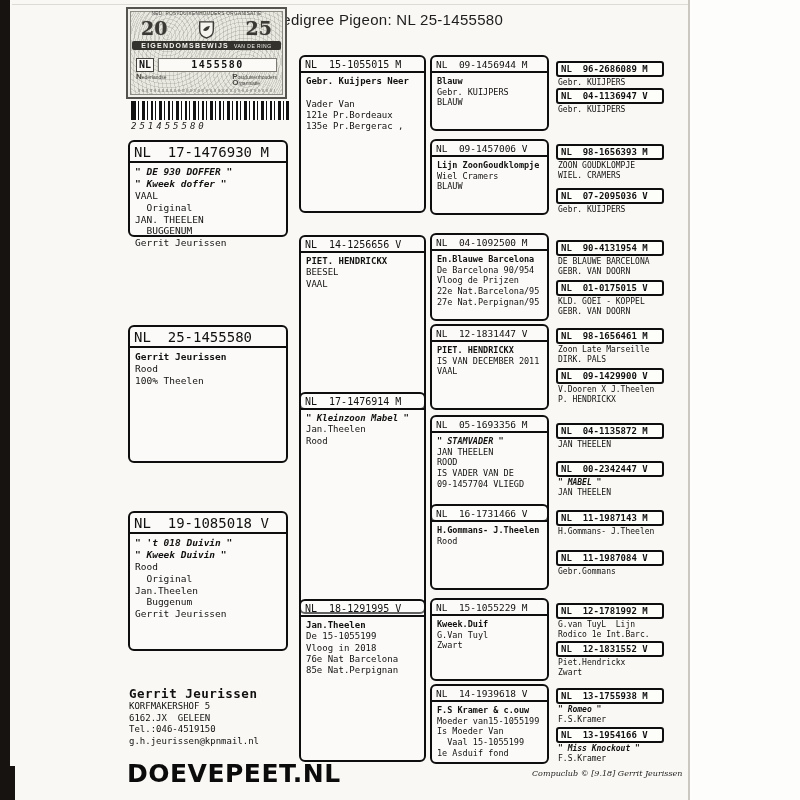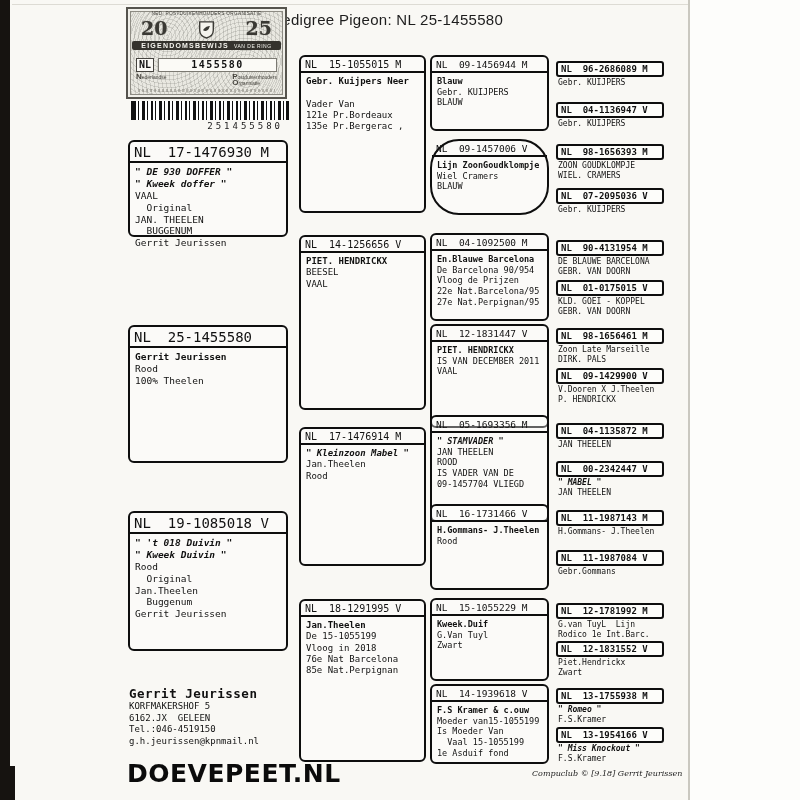--- a/index.html
+++ b/index.html
@@ -46,21 +46,21 @@
   .microline{margin:3px 6px 0;height:3px;opacity:.55;
     background:repeating-linear-gradient(90deg,#8a887f 0 2px,transparent 2px 4px);}
 
   
   .barcode{position:absolute;left:131px;top:101px;width:152px;height:19px;z-index:5;
     border-left:3px solid #121212;border-right:3px solid #121212;
     background:repeating-linear-gradient(90deg,
       #121212 0 2px,#fff 2px 4px,#121212 4px 5px,#fff 5px 8px,
       #121212 8px 11px,#fff 11px 13px,#121212 13px 14px,#fff 14px 17px);}
   .barcode-number{position:absolute;left:131px;top:121px;width:152px;z-index:5;
-    text-align:right;font-size:9px;letter-spacing:3px;color:#1a1a1a;}
+    text-align:left;font-size:9px;letter-spacing:3px;color:#1a1a1a;font-style:italic;}
 
   
   .col{position:absolute;top:0;height:800px;}
   #col1{left:128px;width:160px;}
   #col2{left:299px;width:127px;}
   #col3{left:430px;width:119px;}
   #col4{left:556px;width:126px;}
 
   .pbox{position:absolute;left:0;width:100%;box-sizing:border-box;
     border:2px solid #0e0e0e;border-radius:6px;background:rgba(255,255,255,.35);}
@@ -73,41 +73,41 @@
   #col1 .ring{font-size:14px;} #col1 .line{font-size:9.5px;}
   #col2 .ring{font-size:10px;}   #col2 .line{font-size:9px;}
   #col3 .ring{font-size:9.5px;}  #col3 .line{font-size:8.5px;}
 
   #col1 .pbox:nth-child(1){top:140px;height:97px;}
   #col1 .pbox:nth-child(2){top:325px;height:138px;}
   #col1 .pbox:nth-child(3){top:511px;height:140px;}
 
   #col2 .pbox:nth-child(1){top:55px;height:158px;}
   #col2 .pbox:nth-child(2){top:235px;height:175px;}
-  #col2 .pbox:nth-child(3){top:427px;height:139px;}
+  #col2 .pbox:nth-child(3){top:392px;height:222px;}
   #col2 .pbox:nth-child(4){top:599px;height:163px;}
 
   #col3 .pbox:nth-child(1){top:55px;height:76px;}
-  #col3 .pbox:nth-child(2){top:139px;height:76px;border-radius:29px;}
+  #col3 .pbox:nth-child(2){top:139px;height:76px;}
   #col3 .pbox:nth-child(3){top:233px;height:88px;}
-  #col3 .pbox:nth-child(4){top:324px;height:104px;}
+  #col3 .pbox:nth-child(4){top:324px;height:86px;}
   #col3 .pbox:nth-child(5){top:415px;height:107px;}
   #col3 .pbox:nth-child(6){top:504px;height:86px;}
   #col3 .pbox:nth-child(7){top:598px;height:83px;}
   #col3 .pbox:nth-child(8){top:684px;height:80px;}
 
   .entry{position:absolute;left:0;width:100%;}
   .entry .ring{display:inline-block;box-sizing:border-box;min-width:108px;
     border:2px solid #0e0e0e;border-radius:3px;background:#fdfdfa;
     font-weight:bold;font-size:9px;padding:1px 3px;white-space:pre;}
   .entry .content{padding:1px 0 0 2px;}
   .entry .line{font-size:8px;line-height:1.2;}
 
   #col4 .entry:nth-child(1){top:57px;}
-  #col4 .entry:nth-child(2){top:98px;}
+  #col4 .entry:nth-child(2){top:84px;}
   #col4 .entry:nth-child(3){top:140px;}
   #col4 .entry:nth-child(4){top:184px;}
   #col4 .entry:nth-child(5){top:236px;}
   #col4 .entry:nth-child(6){top:276px;}
   #col4 .entry:nth-child(7){top:324px;}
   #col4 .entry:nth-child(8){top:364px;}
   #col4 .entry:nth-child(9){top:419px;}
   #col4 .entry:nth-child(10){top:457px;}
   #col4 .entry:nth-child(11){top:506px;}
   #col4 .entry:nth-child(12){top:546px;}

